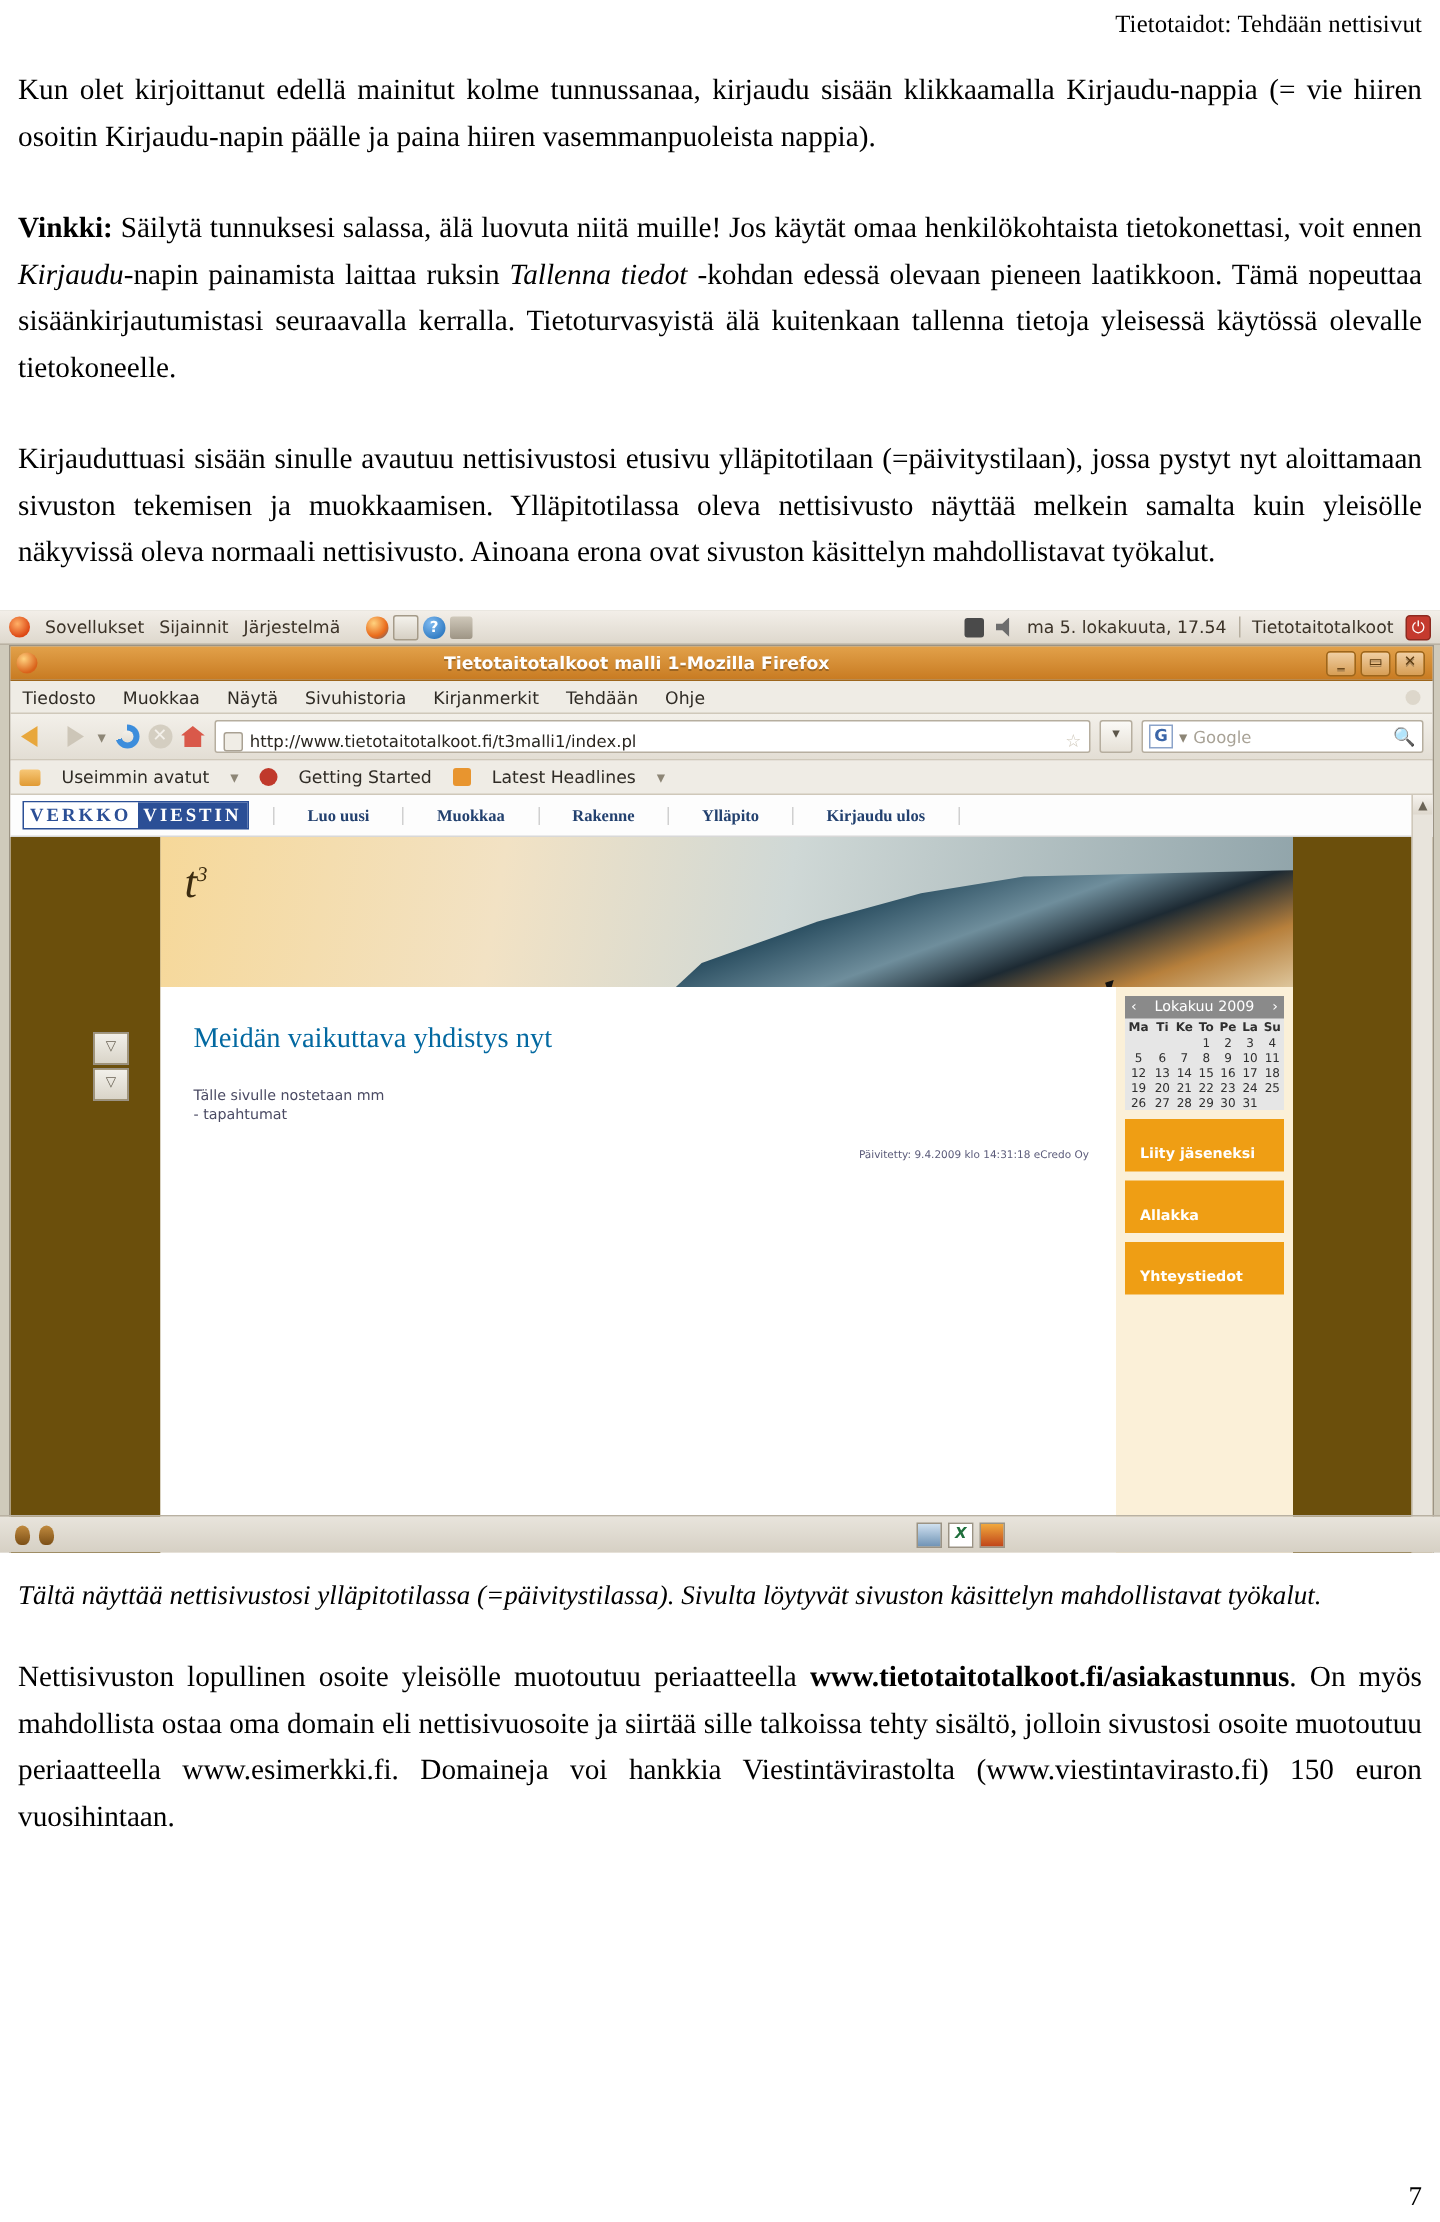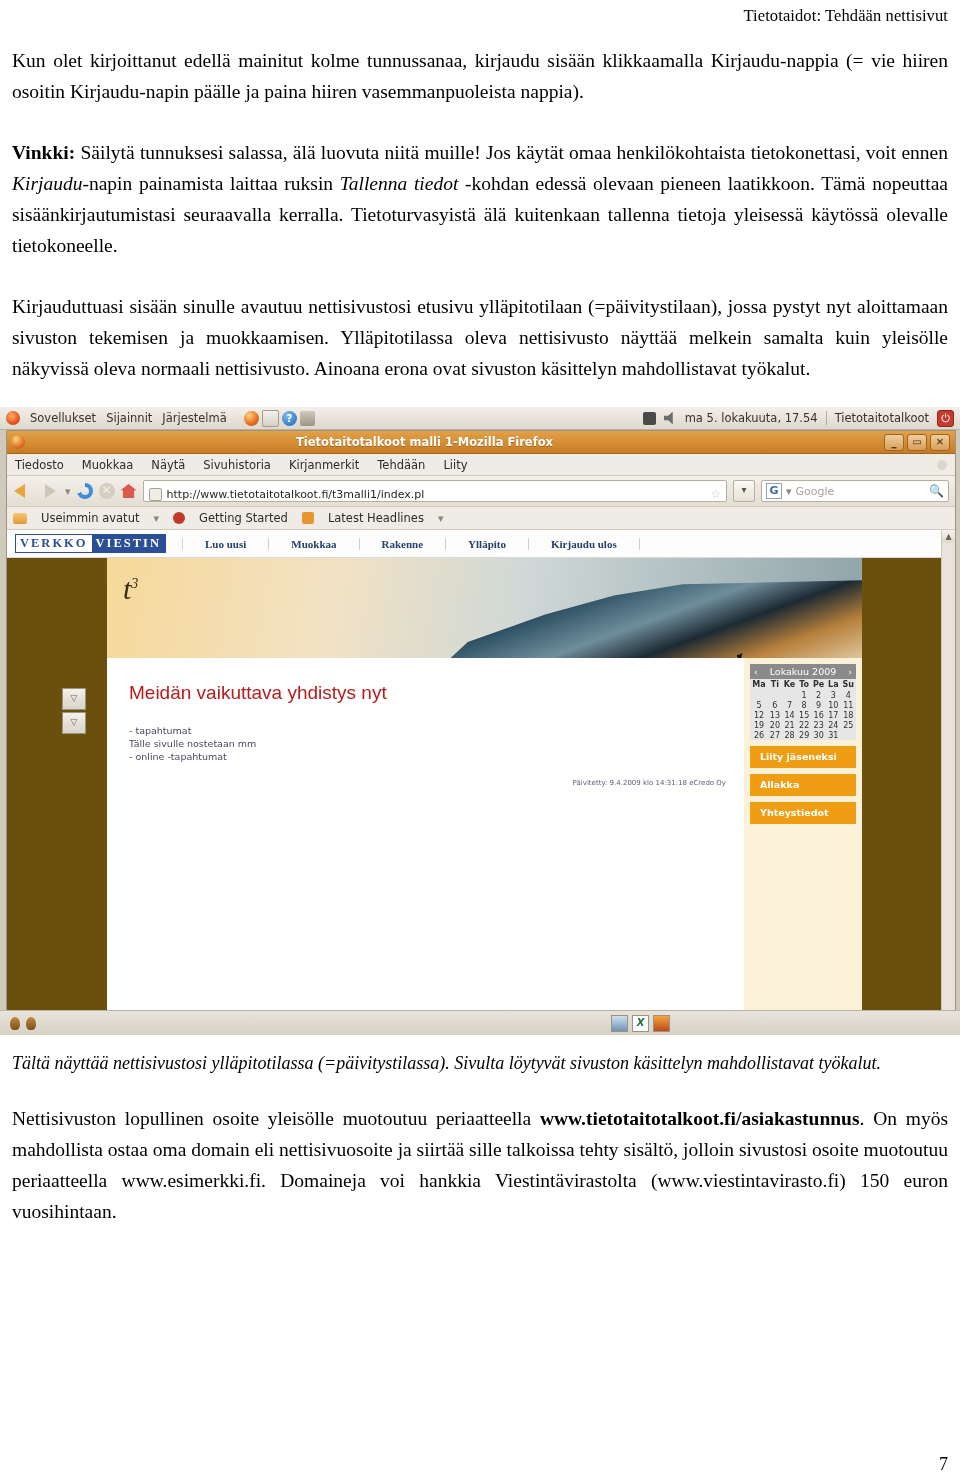--- a/index.html
+++ b/index.html
@@ -206,32 +206,32 @@
     position:absolute; right:-10px; bottom:-8px; width: 430px; height: 86px;
     background: linear-gradient(160deg,#0d1b2a 0%, #274b5e 28%, #6f8e9c 48%, #1d2a33 62%, #b7803c 78%, #e8d9b6 100%);
     clip-path: polygon(6% 72%, 24% 40%, 40% 18%, 56% 5%, 100% 0, 100% 100%, 0 100%);
   }
 
   .content-row { position:absolute; left:0; right:0; top:100px; bottom:0; display:flex; }
   .leftmenu { width:115px; padding-top: 18px; background:#fbf0d8; }
   .mitem { background:#ef9e14; color:#ffffff; font-size:10.5px; font-weight:bold;
            padding: 5px 0 5px 12px; margin-bottom: 4px; letter-spacing:.3px; }
   .centercol { flex:1; background:#ffffff; padding: 24px 18px 0 22px; }
-  .ctitle { font-family:Liberation Sans, sans-serif; font-size:19px; color:#b91c1c; font-weight:normal; }
+  .ctitle { font-family:Liberation Serif, serif; font-size:19px; color:#0369a1; font-weight:normal; }
   .cbody { margin-top: 20px; font-size: 9.5px; color:#4a4a63; line-height: 13px; }
   .cstamp { margin-top: 16px; text-align:right; font-size: 7px; color:#5b5b7a; }
   .rightcol { width: 118px; background:#fbf0d8; padding-top: 6px; }
   .cal { background:#e6e6e6; margin: 0 6px; }
   .calhead { background:#8a8a8a; color:#fff; font-size:9.5px; text-align:center;
              padding:2px 0; display:flex; justify-content:space-between; padding-left:4px; padding-right:4px;}
   .caltable { width:100%; border-collapse:collapse; }
   .caltable th { font-size:8px; color:#2f2f2f; font-weight:bold; padding:1px 0; }
   .caltable td { font-size:8px; color:#2f2f2f; text-align:center; padding:0.5px 0; }
   .rbtn { background:#ef9e14; color:#fff; font-size:9.5px; font-weight:bold;
-          padding:5px 0 6px 10px; margin: 6px 6px 0 6px; }
+          padding:18px 0 6px 10px; margin: 6px 6px 0 6px; }
   .scroll-widget { position:absolute; left:55px; top:130px; width:22px; }
   .sw-box { width:22px;height:20px;background:linear-gradient(#f2f0ea,#d9d4c8);
             border:1px solid #9b9384; margin-bottom:2px; color:#6b6456; font-size:9px;
             text-align:center; line-height:18px; }
   .cursor-arrow { position:absolute; right: 118px; top: 96px;
     width:0;height:0;border-left:6px solid #111; border-bottom:9px solid transparent;
     transform: rotate(-18deg); }
 
   .statusbar {
     height: 19px; background: linear-gradient(#efece5,#e2ddd3); border-top:1px solid #cfc8ba;
@@ -309,21 +309,21 @@
         </span>
       </div>
 
       <div class="menubar">
         <span>Tiedosto</span>
         <span>Muokkaa</span>
         <span>Näytä</span>
         <span>Sivuhistoria</span>
         <span>Kirjanmerkit</span>
         <span>Tehdään</span>
-        <span>Liity</span>
+        <span>Ohje</span>
         <span class="mspacer"></span>
       </div>
 
       <div class="navbar">
         <span class="navico">
             <span class="arrow-l"></span>
           </span>
         <span class="navico">
             <span class="arrow-r"></span>
           </span>
@@ -388,23 +388,22 @@
               <div class="roof"></div>
               <div class="cursor-arrow"></div>
             </div>
 
             <div class="content-row">
 
 
               <div class="centercol">
                 <div class="ctitle">Meidän vaikuttava yhdistys nyt</div>
                 <div class="cbody">
+                  <div>Tälle sivulle nostetaan mm</div>
                   <div>- tapahtumat</div>
-                  <div>Tälle sivulle nostetaan mm</div>
-                  <div>- online -tapahtumat</div>
                 </div>
                 <div class="cstamp">Päivitetty: 9.4.2009 klo 14:31:18 eCredo Oy</div>
               </div>
 
               <div class="rightcol">
                 <div class="cal">
                   <div class="calhead">
                     <span>‹</span>
                     <span>Lokakuu 2009</span>
                     <span>›</span>

